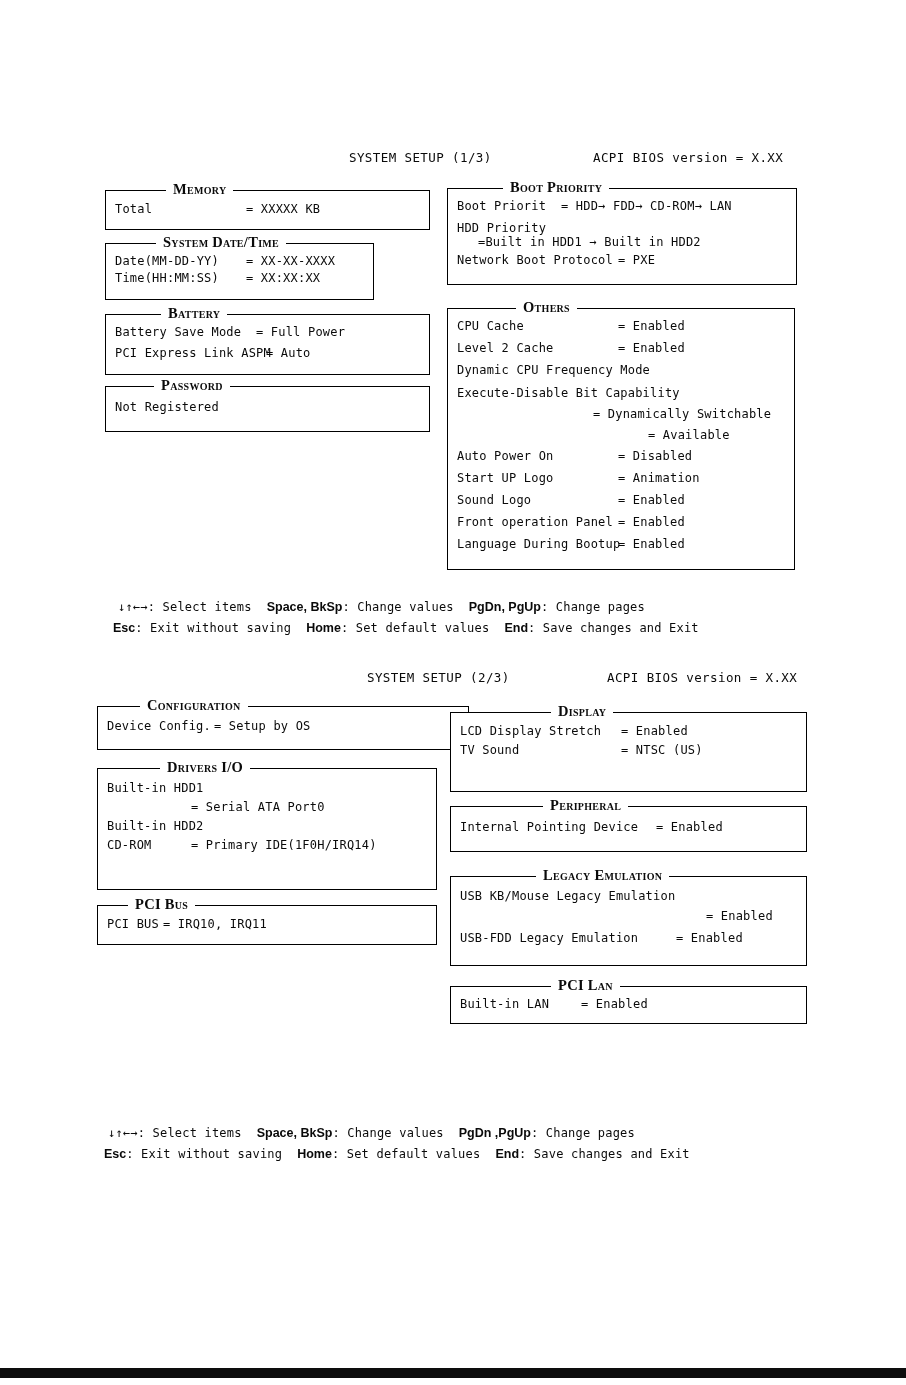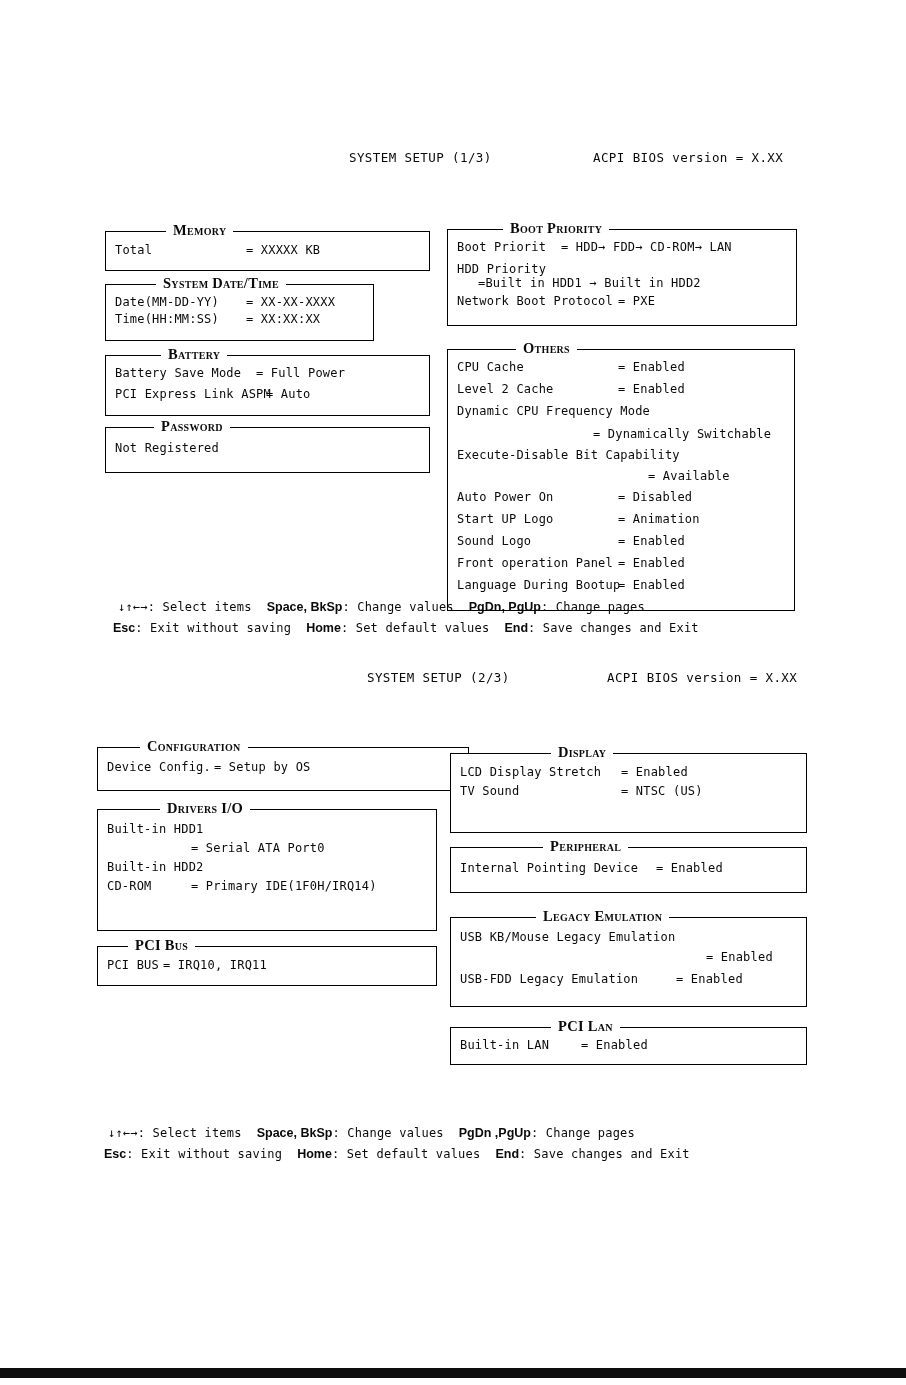--- a/index.html
+++ b/index.html
@@ -7,21 +7,21 @@
   body { font-family:"DejaVu Sans Mono", monospace; color:#0a0a0a; }
   .page {
     position:relative; width:906px; height:1385px; background:#ffffff;
     margin:0 auto; overflow:hidden;
   }
   .screen-header {
     position:absolute; font-size:12.5px; letter-spacing:.4px; white-space:nowrap;
     font-weight:500;
   }
   .box {
-    position:absolute; border:1.6px solid #000; background:#fff;margin-top:41px;
+    position:absolute; border:1.6px solid #000; background:#fff;
   }
   .box-title {
     position:absolute; top:-9px; background:#fff; padding:0 7px;
     font-family:"Liberation Serif", serif; font-variant:small-caps;
     font-weight:bold; font-size:14.5px; line-height:1; white-space:nowrap;
     letter-spacing:.3px;
   }
   .rows { position:relative; width:100%; height:100%; }
   .row {
     position:relative; padding-left:9px; font-size:12px; line-height:1.2;
@@ -143,24 +143,24 @@
         <span class="val">= Enabled</span>
       </div>
       <div class="row">
         <span class="lbl">Level 2 Cache</span>
         <span class="val">= Enabled</span>
       </div>
       <div class="row">
         <span class="lbl">Dynamic CPU Frequency Mode</span>
       </div>
       <div class="row" style="height:21px">
+        <span class="lbl">Execute-Disable Bit Capability</span>
+      </div>
+      <div class="row" style="height:21px">
         <span class="val" style="--v:145px">= Dynamically Switchable</span>
-      </div>
-      <div class="row" style="height:21px">
-        <span class="lbl">Execute-Disable Bit Capability</span>
       </div>
       <div class="row" style="height:21px">
         <span class="val" style="--v:200px">= Available</span>
       </div>
       <div class="row">
         <span class="lbl">Auto Power On</span>
         <span class="val">= Disabled</span>
       </div>
       <div class="row">
         <span class="lbl">Start UP Logo</span>

